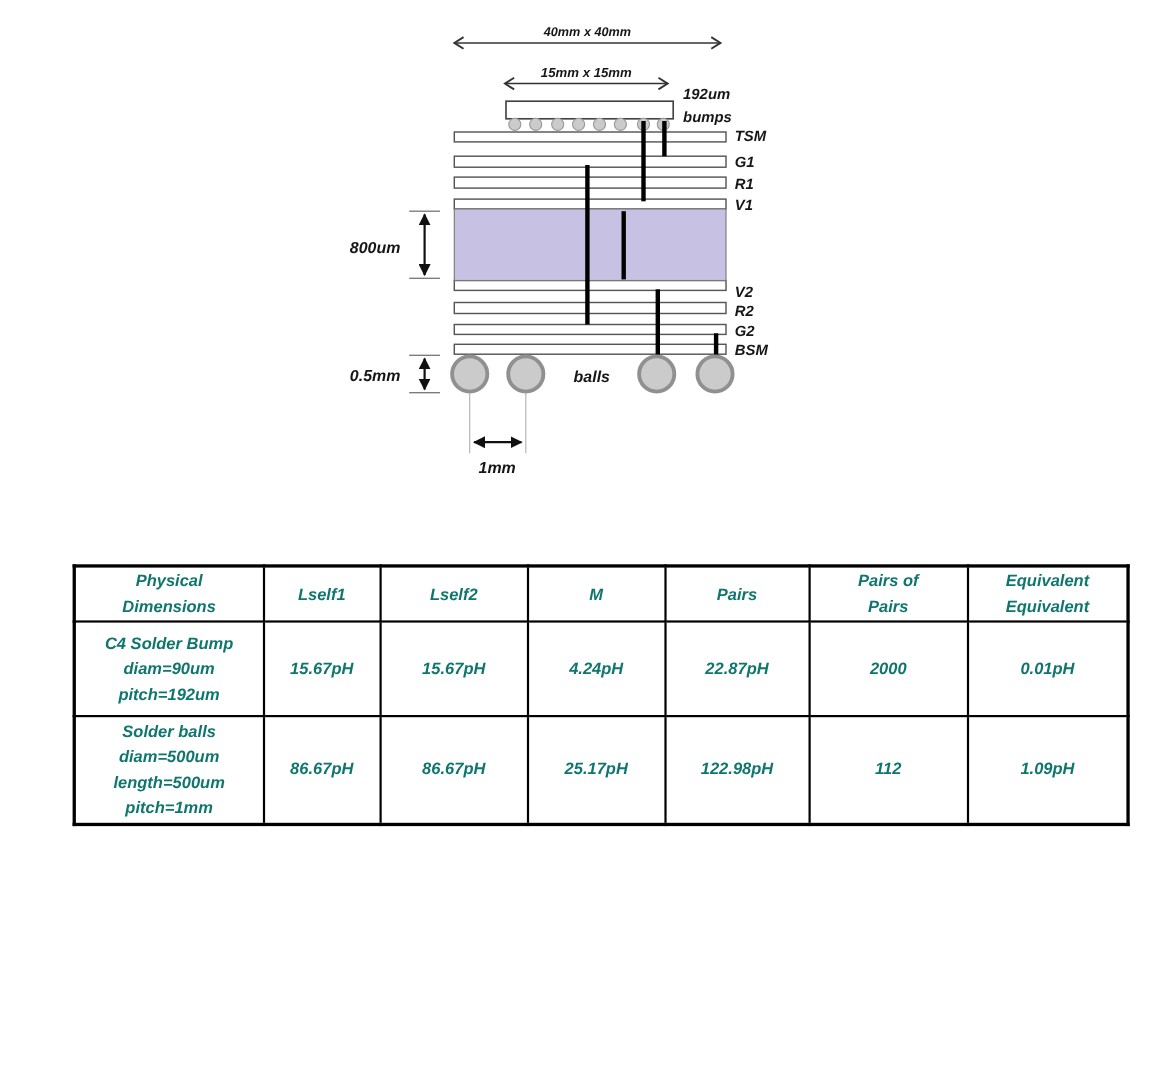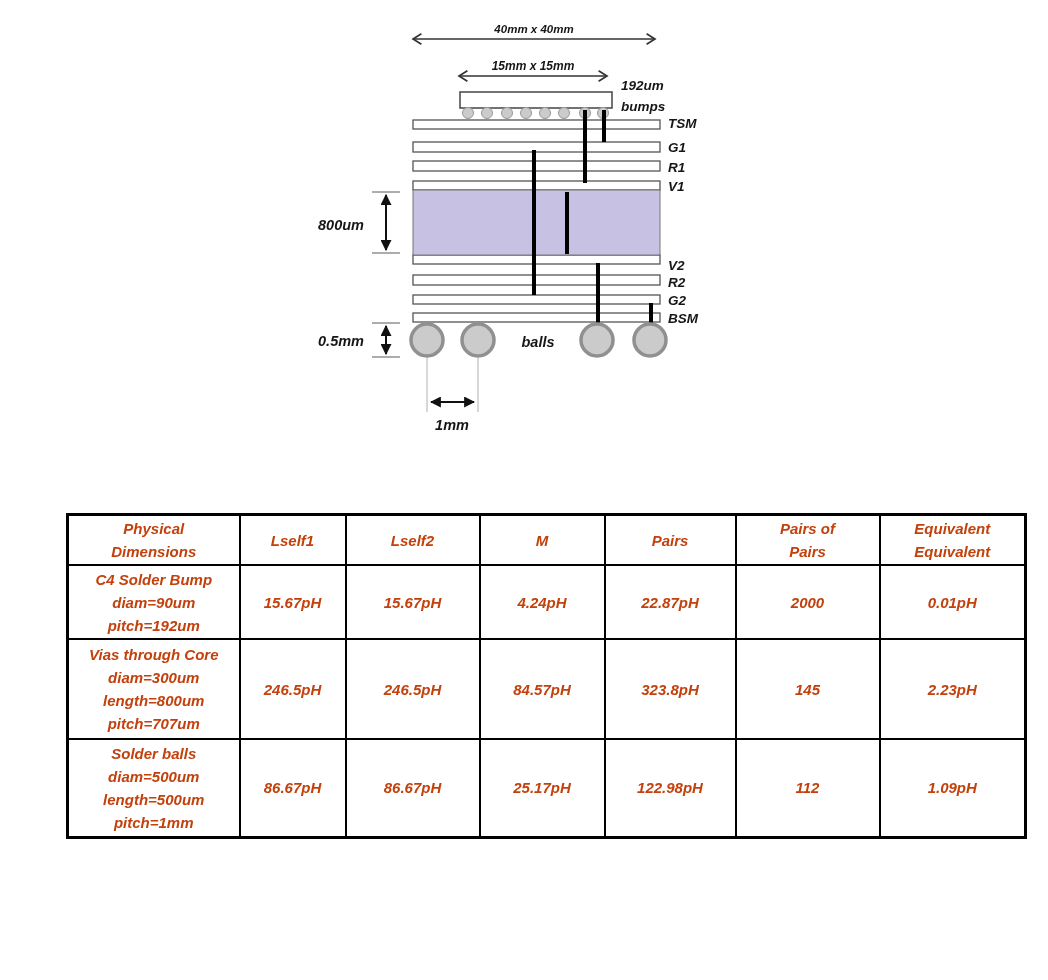--- a/index.html
+++ b/index.html
@@ -1,25 +1,25 @@
 <!DOCTYPE html>
 <html><head>
 <meta charset="utf-8">
 <style>
   html,body{margin:0;padding:0;background:#ffffff;}
   .page{position:relative;width:1048px;height:980px;background:#ffffff;color:#111;
         font-family:"Liberation Sans",sans-serif;overflow:hidden;font-style:italic;}
   .diagram-svg{position:absolute;left:280px;top:10px;}
   .diagram-svg text{font-family:"Liberation Sans",sans-serif;font-weight:700;fill:#161616;}
   .tbl{position:absolute;left:66px;top:513px;width:958px;border-collapse:collapse;
-       table-layout:fixed;border:3px solid #000;font-weight:700;font-size:15px;color:#c2410c;padding-left:44px;}
+       table-layout:fixed;border:3px solid #000;font-weight:700;font-size:15px;color:#0f766e;padding-left:44px;}
   .tbl th,.tbl td{border:2.5px solid #000;text-align:center;vertical-align:middle;
        padding:1px 2px;line-height:23px;background:#fff;}
   .tbl thead tr{height:50px;}
-  .tbl tr.r0{height:74px;}
+  .tbl tr.r0{height:86px;}
   .tbl tr.r1{height:123px;}
   .tbl tr.r2{height:100px;}
   .tbl tr.r3{height:98px;}
   .ln{line-height:23px;}
 </style>
 </head>
 <body>
 
 <div class="page">
 
@@ -154,34 +154,20 @@
           <div class="ln">diam=90um</div>
           <div class="ln">pitch=192um</div>
         </td>
         <td>15.67pH</td>
         <td>15.67pH</td>
         <td>4.24pH</td>
         <td>22.87pH</td>
         <td>2000</td>
         <td>0.01pH</td>
       </tr>
-      <tr class="r2">
-        <td>
-          <div class="ln">Vias through Core</div>
-          <div class="ln">diam=300um</div>
-          <div class="ln">length=800um</div>
-          <div class="ln">pitch=707um</div>
-        </td>
-        <td>246.5pH</td>
-        <td>246.5pH</td>
-        <td>84.57pH</td>
-        <td>323.8pH</td>
-        <td>145</td>
-        <td>2.23pH</td>
-      </tr>
       <tr class="r3">
         <td>
           <div class="ln">Solder balls</div>
           <div class="ln">diam=500um</div>
           <div class="ln">length=500um</div>
           <div class="ln">pitch=1mm</div>
         </td>
         <td>86.67pH</td>
         <td>86.67pH</td>
         <td>25.17pH</td>

